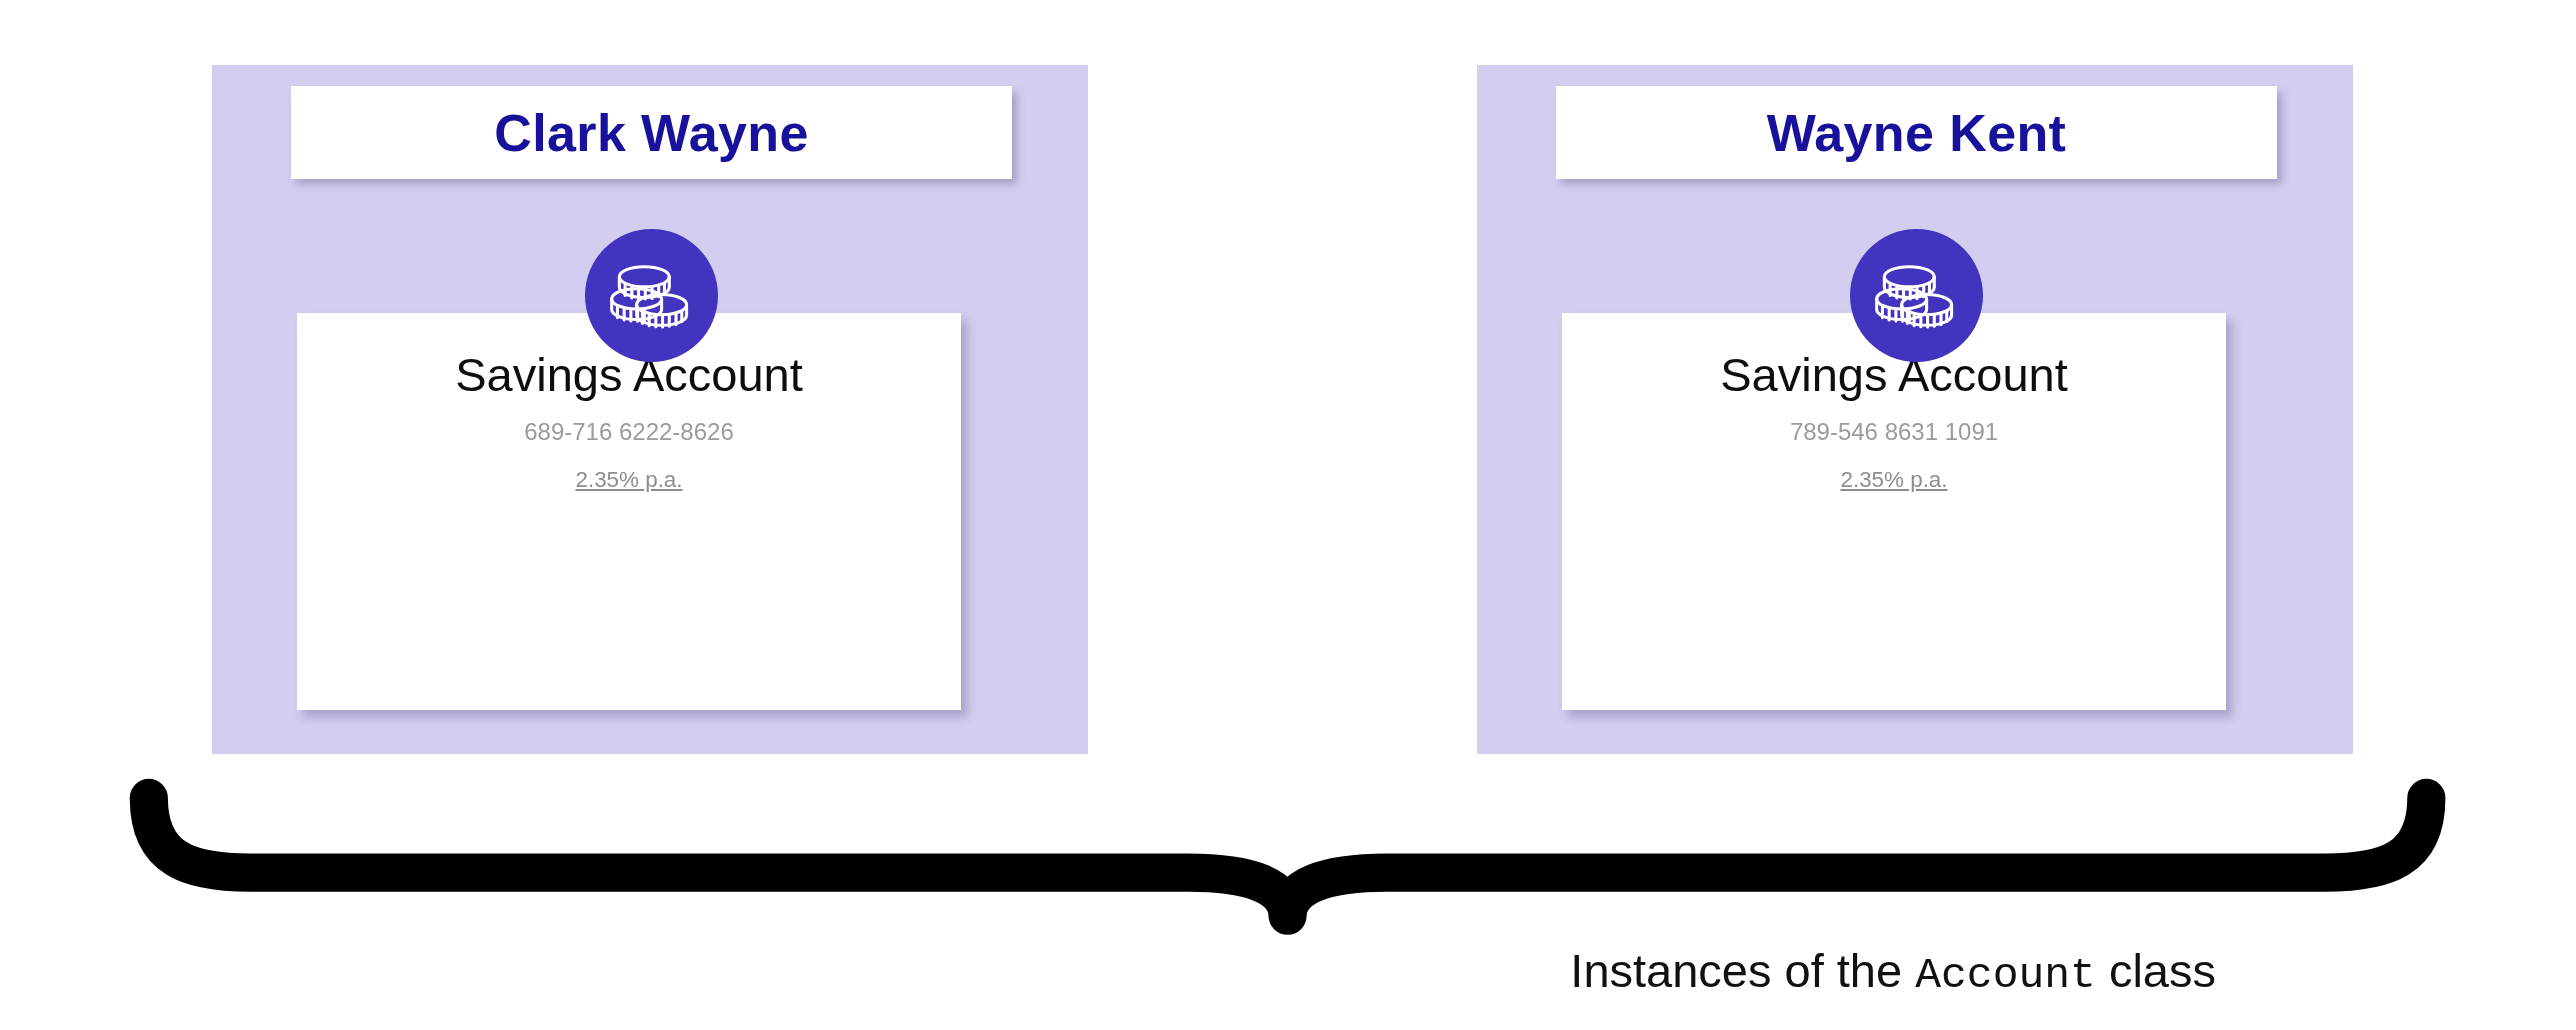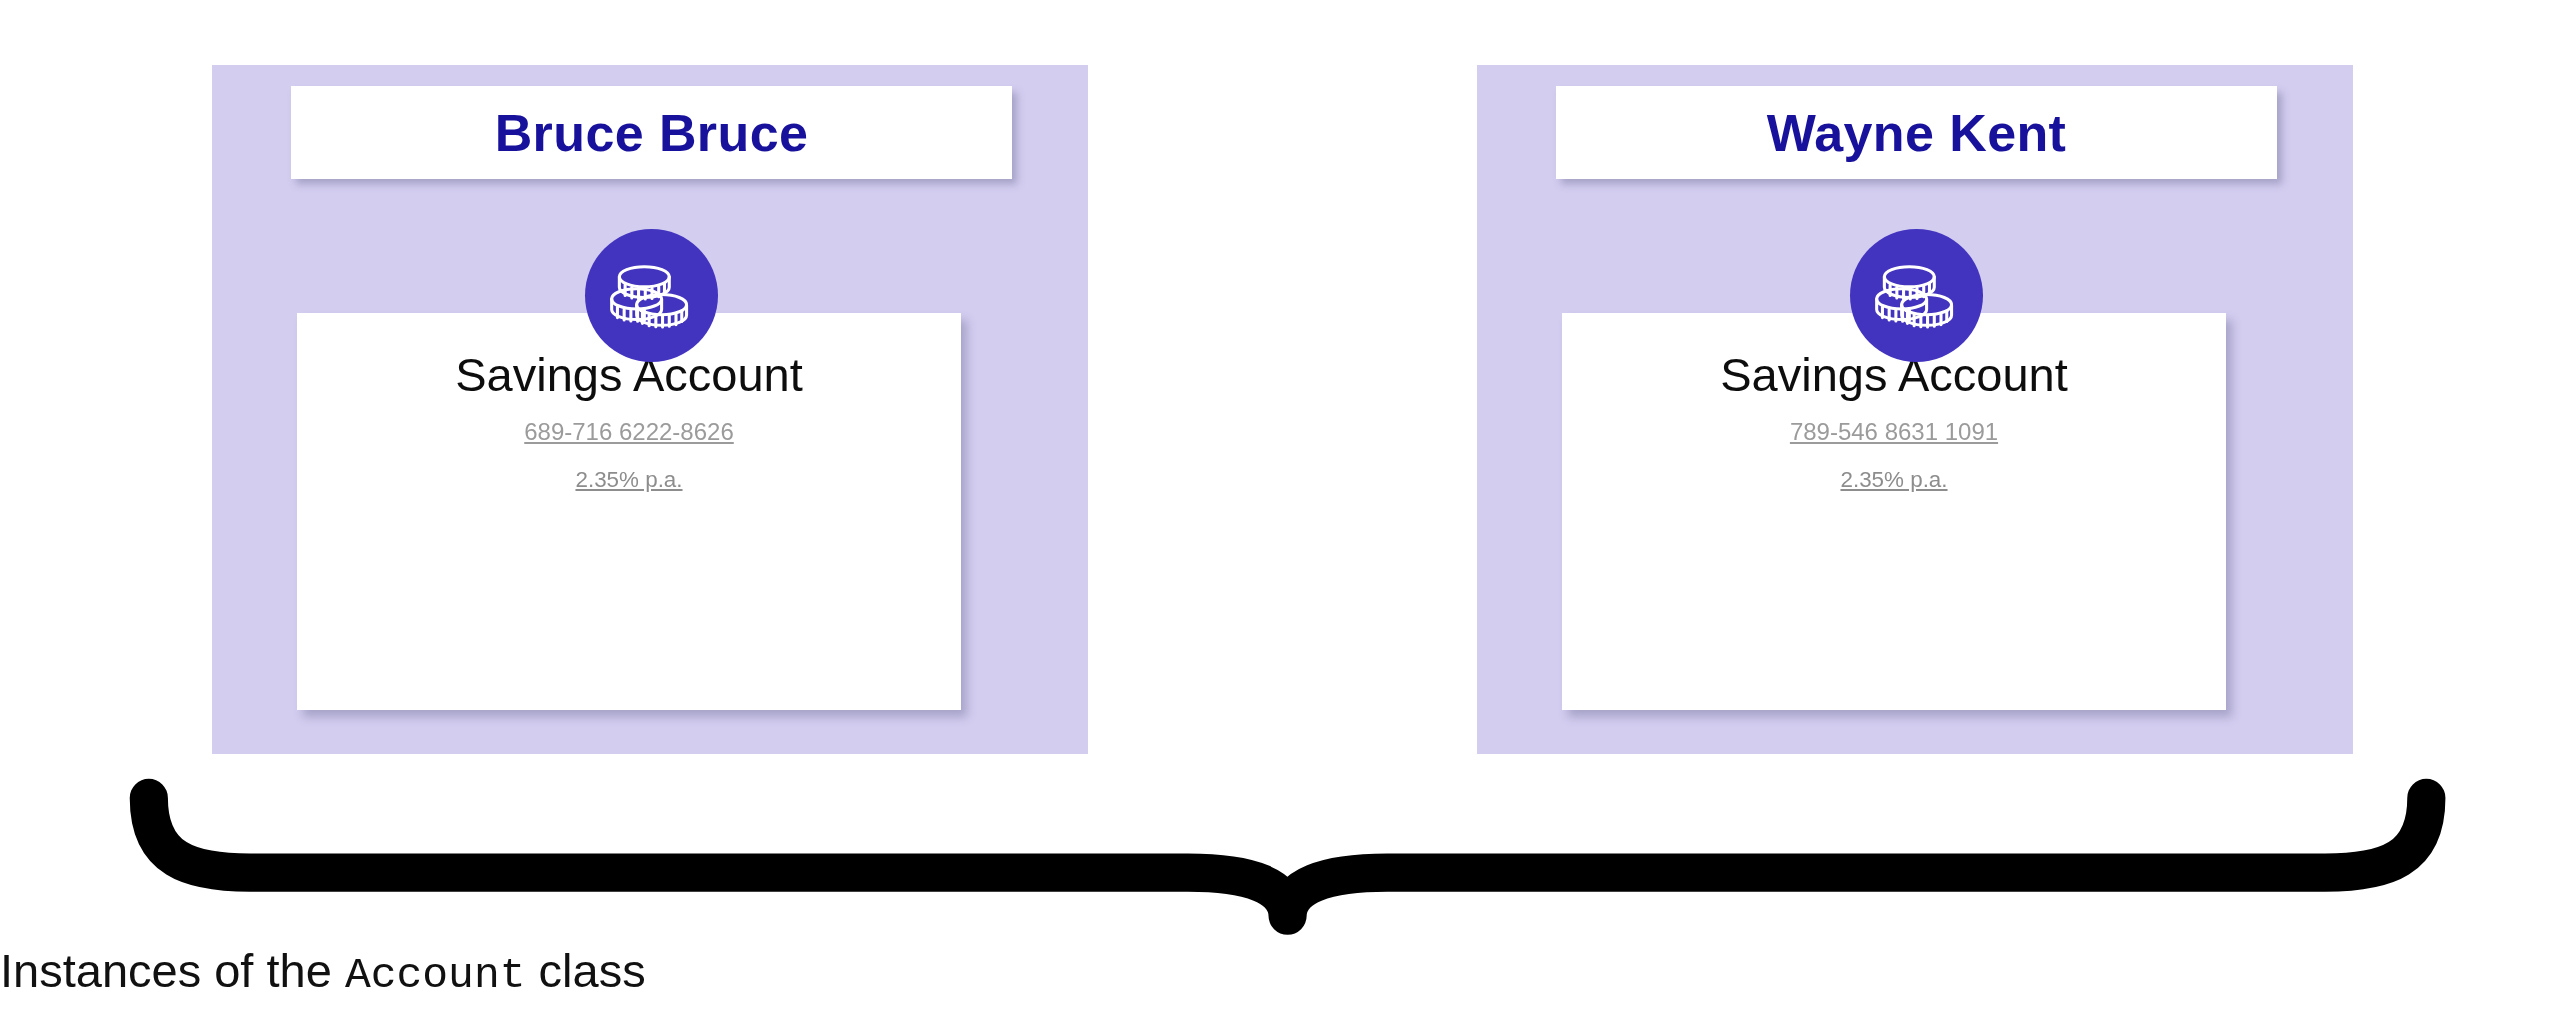--- a/index.html
+++ b/index.html
@@ -85,21 +85,20 @@
     line-height: 1;
     white-space: nowrap;
   }
 
   .account-number {
     margin-top: 21.6px;
     font-size: 24px;
     color: #9b9b9b;
     line-height: 1;
     white-space: nowrap;
-    text-decoration: underline;
   }
 
   .account-balance {
     margin-top: 53px;
     font-size: 70px;
     color: #0d0d0d;
     line-height: 1;
     white-space: nowrap;
   }
 
@@ -140,40 +139,40 @@
     width: 2576px;
     height: 166px;
   }
 
   
   .caption {
     position: absolute;
     left: 0;
     top: 947px;
     width: 2216px;
-    text-align: left;
+    text-align: right;
     font-size: 47px;
     color: #111111;
     line-height: 1;
     white-space: nowrap;
   }
   .caption .mono {
     font-family: "Liberation Mono", "DejaVu Sans Mono", monospace;
     font-size: 43px;
   }
 </style>
 </head>
 <body>
 
 <div id="stage">
 
   <div class="instance-panel left">
 
     <div class="name-plate">
-      <span class="name-plate-text">Bruce Bruce</span>
+      <span class="name-plate-text">Clark Wayne</span>
     </div>
 
     <div class="coin-badge">
       <svg viewBox="0 0 100 100" fill="none" stroke="#ffffff" stroke-width="3.2" stroke-linejoin="round" stroke-linecap="round">
 
         <ellipse cx="42" cy="30" rx="26" ry="10.5"></ellipse>
         <path d="M16 30 v11 a26 10.5 0 0 0 52 0 v-11"></path>
         <path d="M22 38.5 v11 M29 41 v11 M36 42 v11 M43 42.2 v11 M50 41.6 v11 M57 39.8 v11 M63 36.5 v11"></path>
 
         <ellipse cx="34" cy="53" rx="26" ry="10.5"></ellipse>

